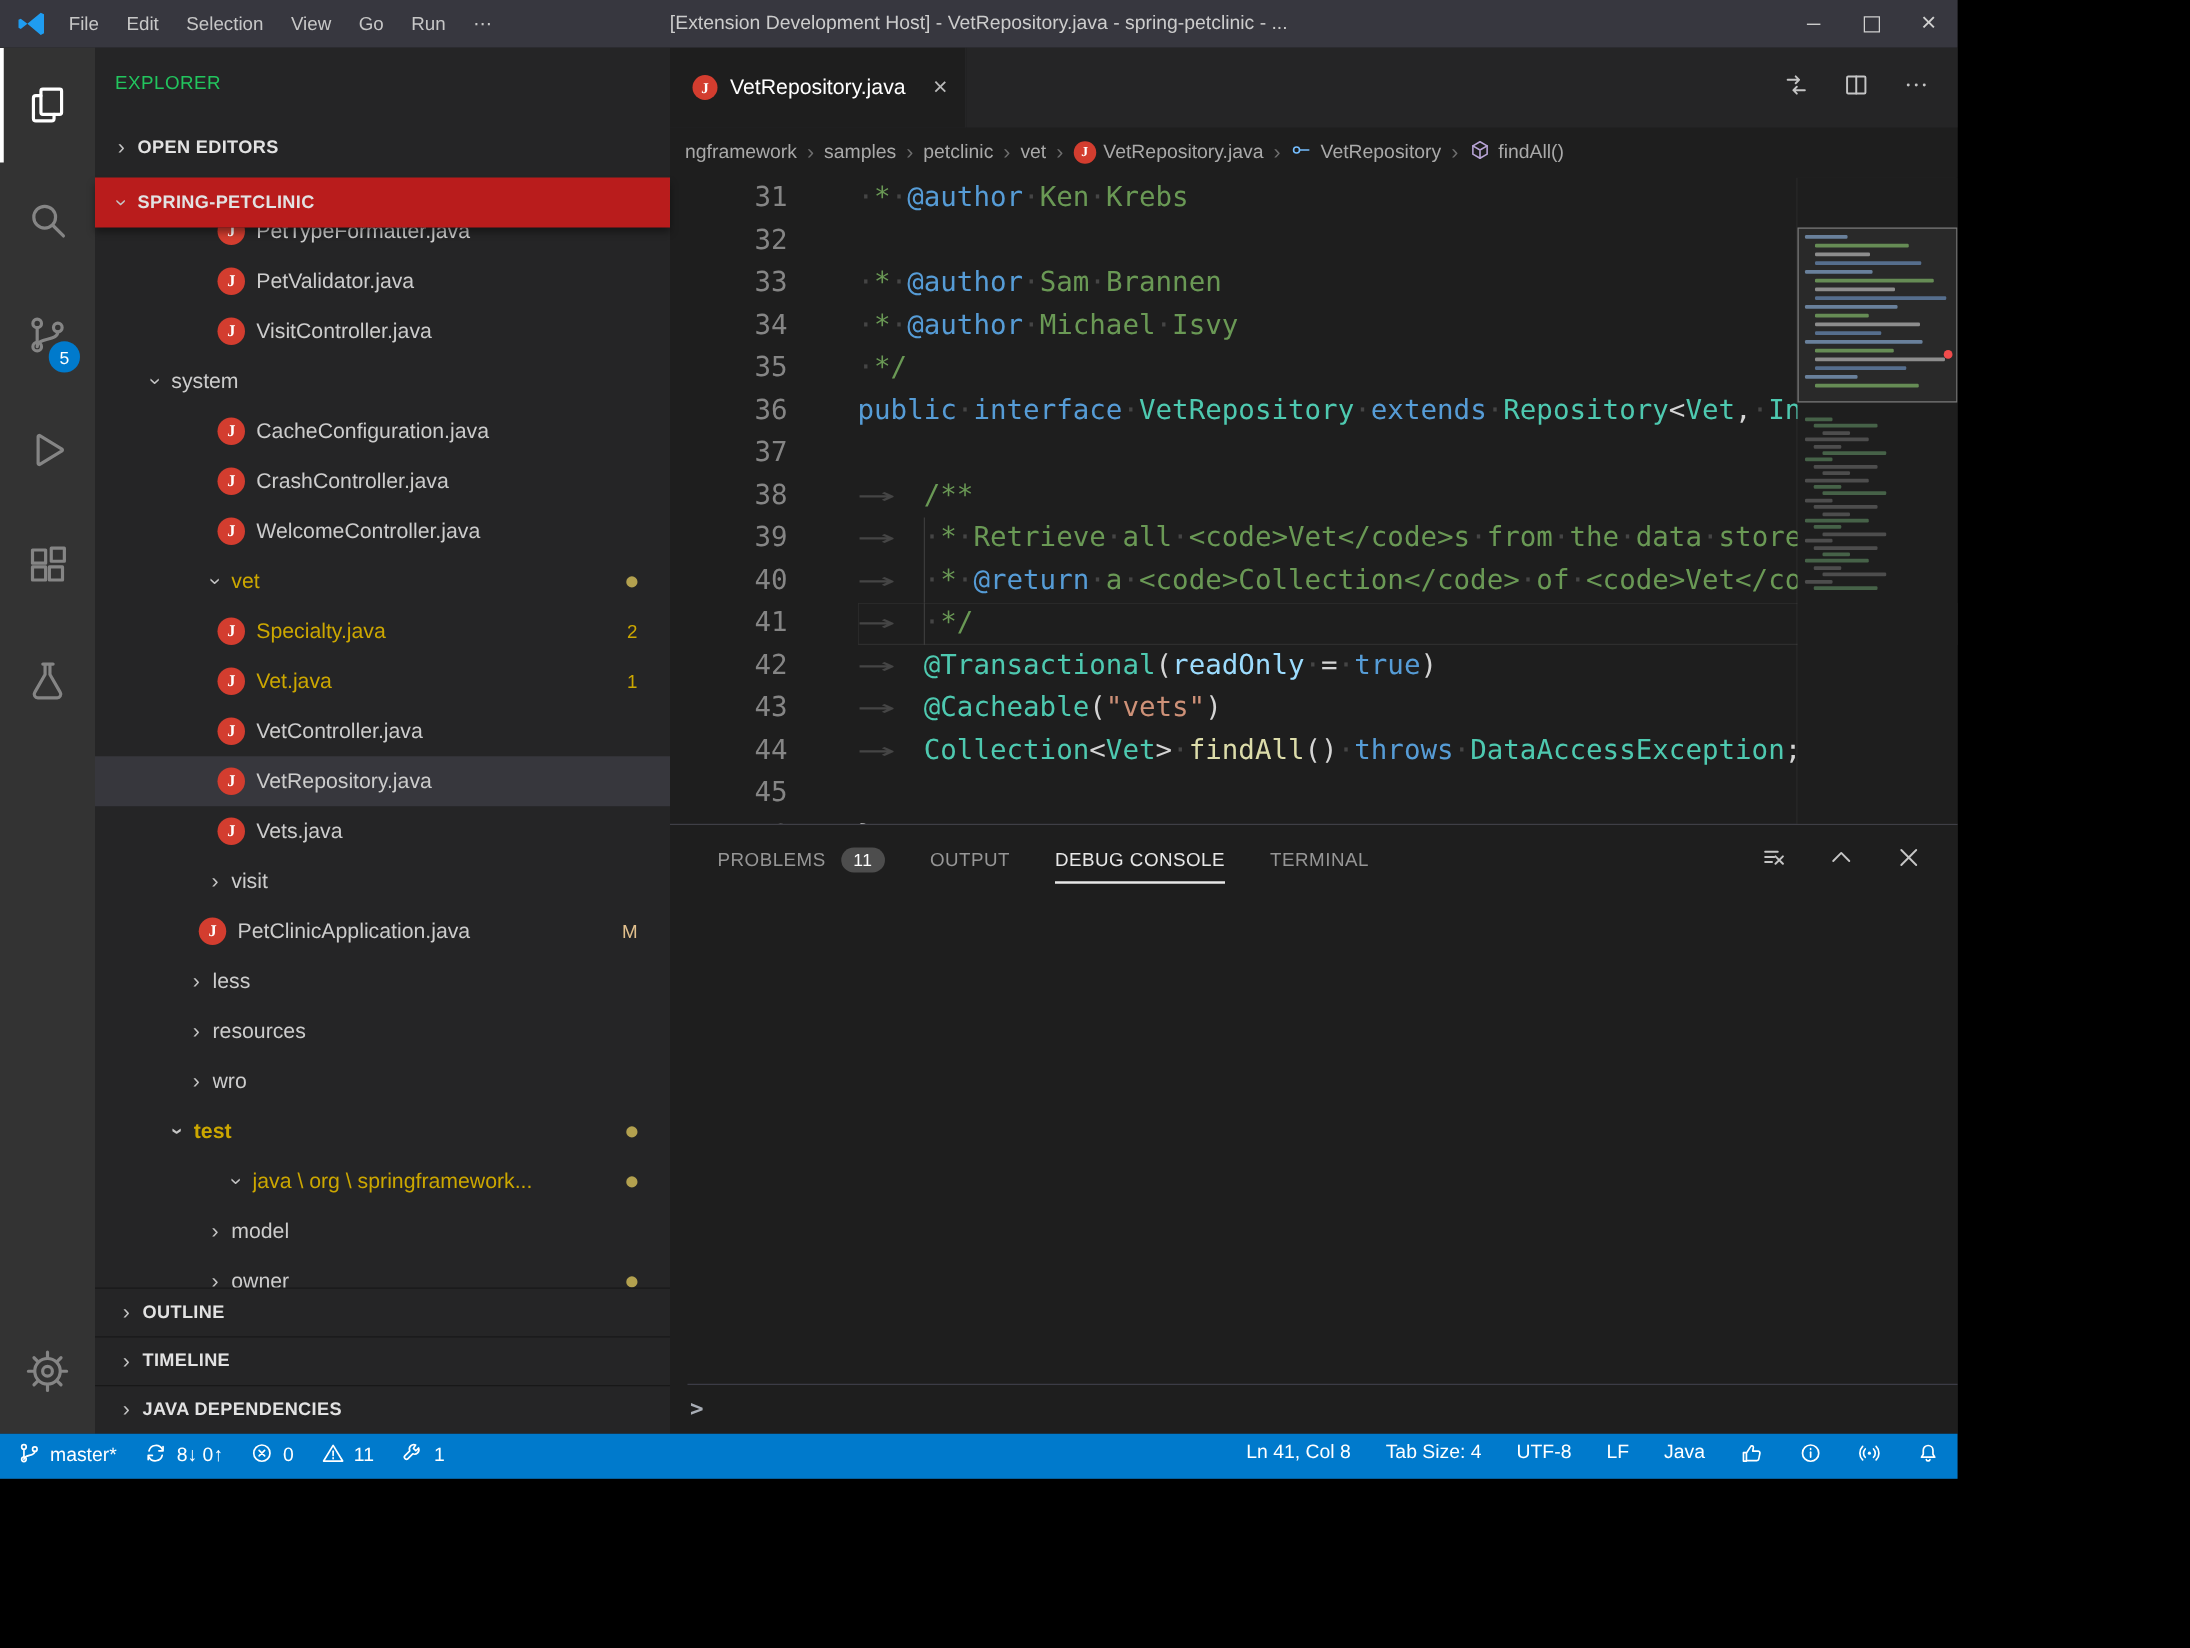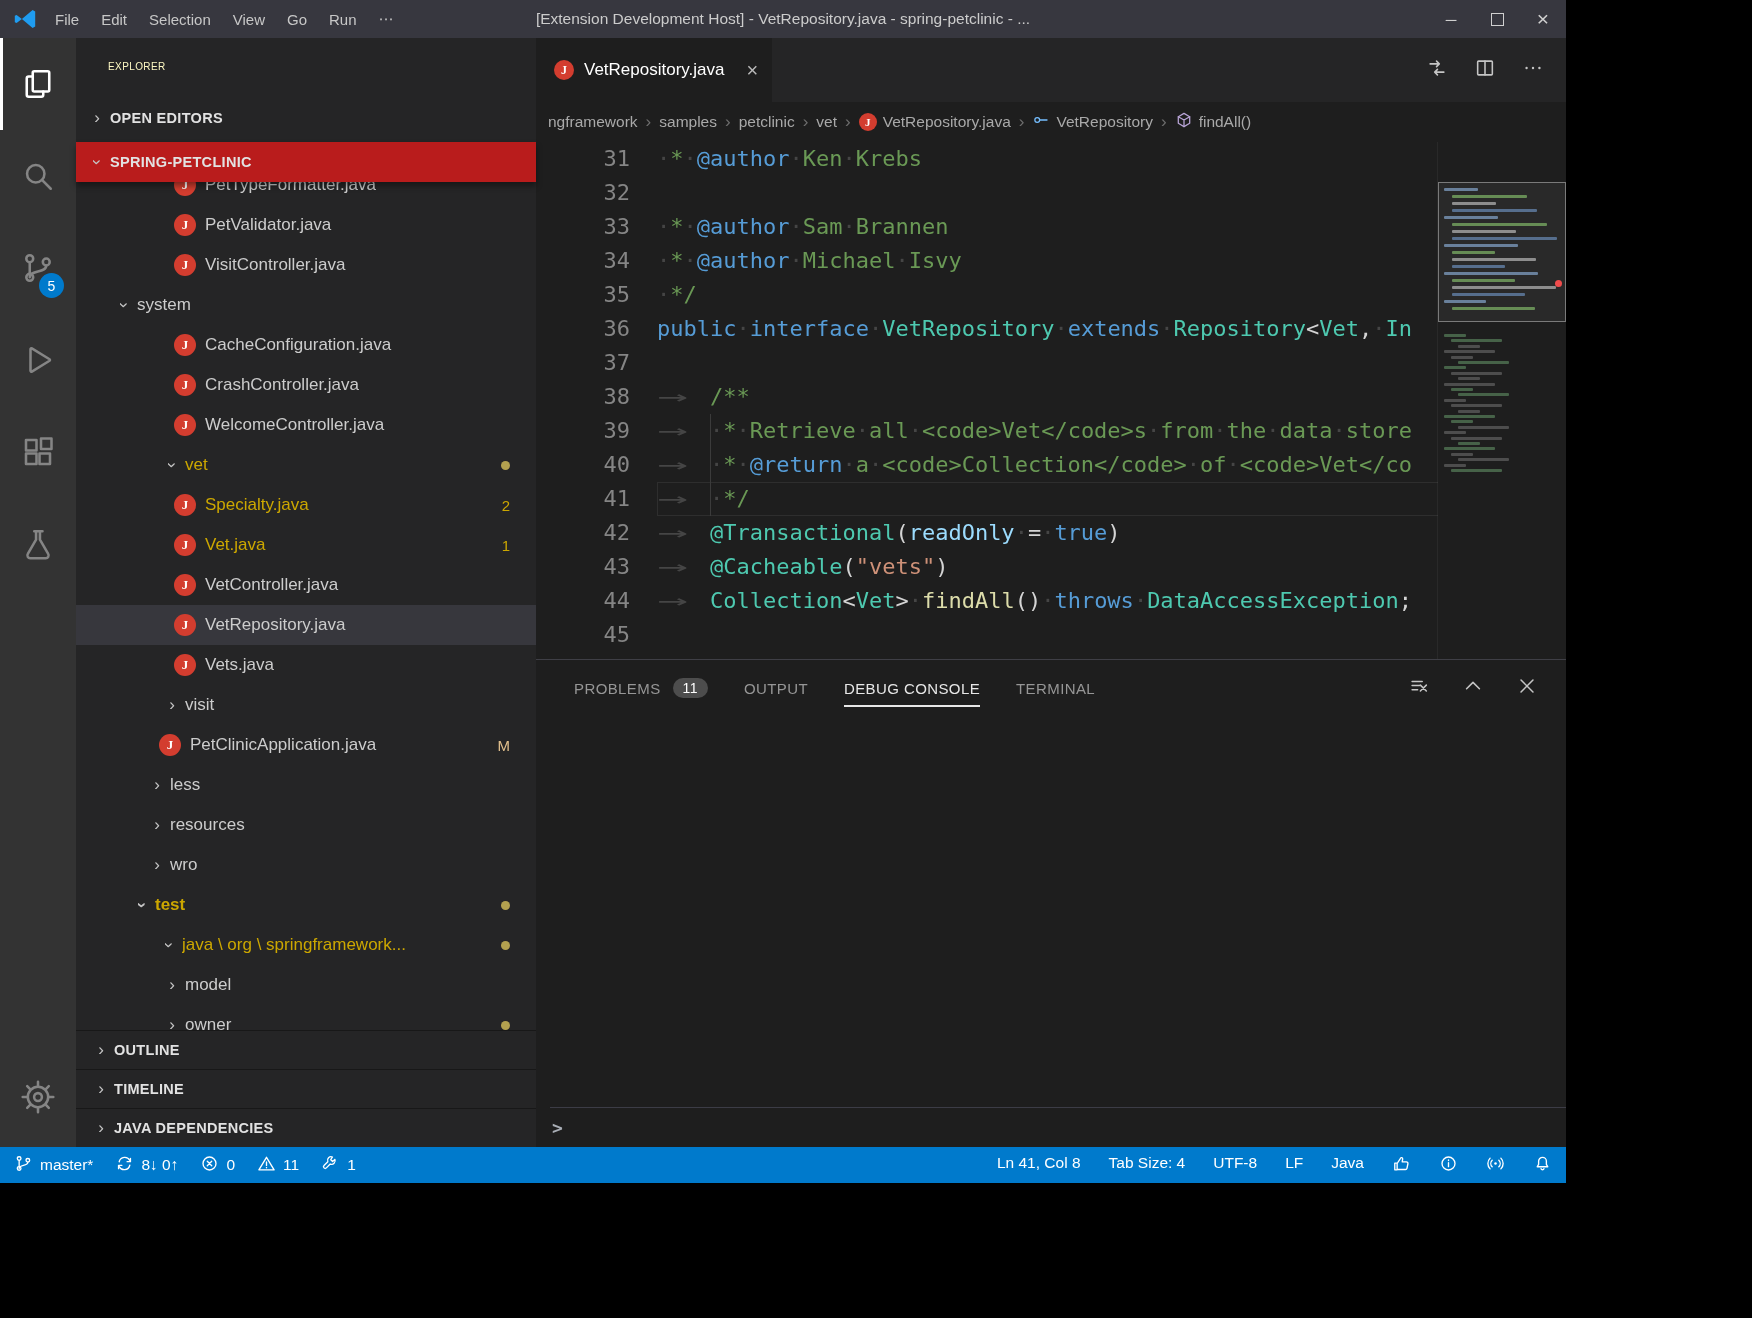--- a/index.html
+++ b/index.html
@@ -24,21 +24,21 @@
   
   .activitybar{flex:0 0 76px;background:#333333;display:flex;flex-direction:column;align-items:center;}
   .ab-item{width:76px;height:92px;display:flex;align-items:center;justify-content:center;position:relative;color:#858585;cursor:pointer;}
   .ab-item svg{width:36px;height:36px;}
   .ab-item.active{color:#ffffff;box-shadow:inset 3px 0 0 #ffffff;}
   .ab-badge{position:absolute;right:12px;bottom:16px;background:#007acc;color:#fff;border-radius:50%;min-width:25px;height:25px;font-size:14px;display:flex;align-items:center;justify-content:center;}
   .ab-item.bottom{margin-top:auto;margin-bottom:4px;}
 
   
   .sidebar{flex:0 0 460px;background:#252526;display:flex;flex-direction:column;min-height:0;font-size:17px;}
-  .sb-title{flex:0 0 56px;display:flex;align-items:center;padding-left:32px;font-size:10px;color:#fef9c3;letter-spacing:.4px;}
+  .sb-title{flex:0 0 56px;display:flex;align-items:center;padding-left:16px;font-size:15px;color:#22c55e;letter-spacing:.4px;}
   .oe-row,.proj-row,.sec-row{display:flex;align-items:center;cursor:pointer;}
   .oe-row{flex:0 0 48px;padding-left:8px;}
   .proj-row{flex:0 0 40px;padding-left:8px;background:#b91c1c;position:relative;z-index:3;box-shadow:0 4px 6px rgba(0,0,0,.4);}
   .sec-label{font-weight:700;font-size:14.5px;color:#e2e2e2;letter-spacing:.3px;}
   .twisty{width:26px;text-align:center;color:#c5c5c5;font-size:17px;display:inline-block;flex:0 0 26px;}
   .twisty.open{transform:rotate(90deg);}
   .tree{flex:1;overflow:hidden;position:relative;z-index:1;}
   .tree>div:first-child{margin-top:-17px;}
   .row{height:40px;display:flex;align-items:center;color:#cccccc;cursor:pointer;white-space:nowrap;}
   .row.selected{background:#37373d;}
@@ -61,21 +61,21 @@
   .tab-actions{margin-left:auto;display:flex;align-items:center;gap:26px;padding-right:22px;color:#c5c5c5;}
   .tab-actions svg{width:22px;height:22px;}
   .breadcrumbs{flex:0 0 40px;display:flex;align-items:center;padding-left:10px;font-size:15.5px;color:#a9a9a9;overflow:hidden;white-space:nowrap;}
   .crumb{display:flex;align-items:center;gap:6px;padding:0 2px;cursor:pointer;}
   .crumb svg{width:18px;height:18px;}
   .crumb .jicon{width:18px;height:18px;flex-basis:18px;font-size:11px;margin-right:0;}
   .bsep{color:#6e6e6e;padding:0 6px;font-size:17px;}
 
   
   .code-wrap{flex:1;min-height:0;position:relative;overflow:hidden;font-family:"DejaVu Sans Mono",monospace;font-size:22px;line-height:34px;}
-  .code-line{display:flex;height:34px;}
+  .code-line{display:flex;height:34px;gap:29px;}
   .ln{flex:0 0 94px;text-align:right;padding-right:27px;color:#858585;user-select:none;}
   .lc{flex:1;position:relative;white-space:pre;min-width:0;color:#d4d4d4;}
   .lc.cur{box-shadow:inset 0 0 0 1px #2e2e2e;}
   .tk-c{color:#6a9955;} .tk-tg{color:#569cd6;} .tk-k{color:#569cd6;} .tk-t{color:#4ec9b0;}
   .tk-f{color:#dcdcaa;} .tk-s{color:#ce9178;} .tk-p{color:#d4d4d4;} .tk-v{color:#9cdcfe;}
   .ws{color:#454545;}
   .tab-ws{display:inline-block;width:4ch;color:#454545;}
   .tab-ws i{font-style:normal;display:inline-block;transform:scaleX(2.3);transform-origin:0 50%;}
   .guide{position:absolute;left:4ch;top:0;height:100%;border-left:1px solid #3b3b3b;}
 
@@ -298,21 +298,21 @@
             <span class="label">wro</span>
             <span class="meta"></span>
           </div>
           <div class="row warn" style="padding-left: 53px; font-weight: bold;">
             <span class="twisty open">›</span>
             <span class="label">test</span>
             <span class="meta">
               <span class="dot"></span>
             </span>
           </div>
-          <div class="row warn" style="padding-left: 68px; margin-left: 12px;">
+          <div class="row warn" style="padding-left: 100px;">
             <span class="twisty open">›</span>
             <span class="label">java \ org \ springframework...</span>
             <span class="meta">
               <span class="dot"></span>
             </span>
           </div>
           <div class="row" style="padding-left: 83px;">
             <span class="twisty">›</span>
             <span class="label">model</span>
             <span class="meta"></span>

